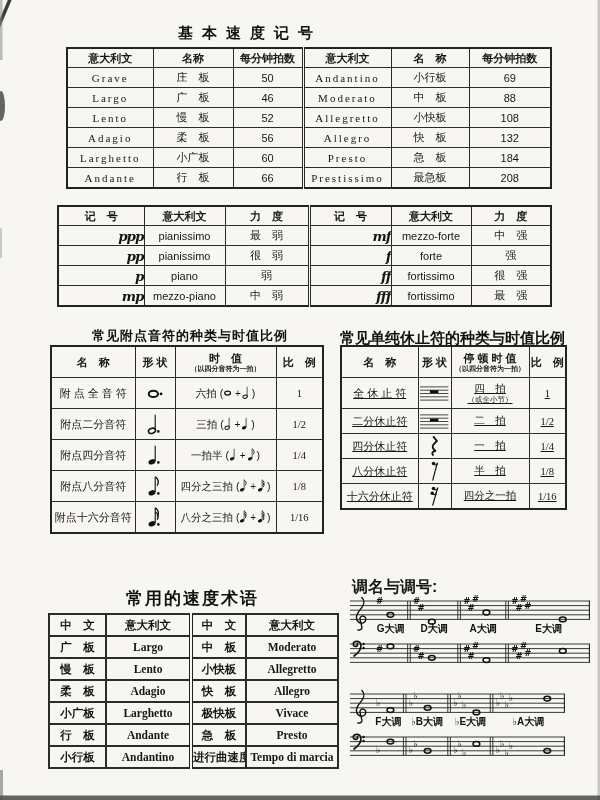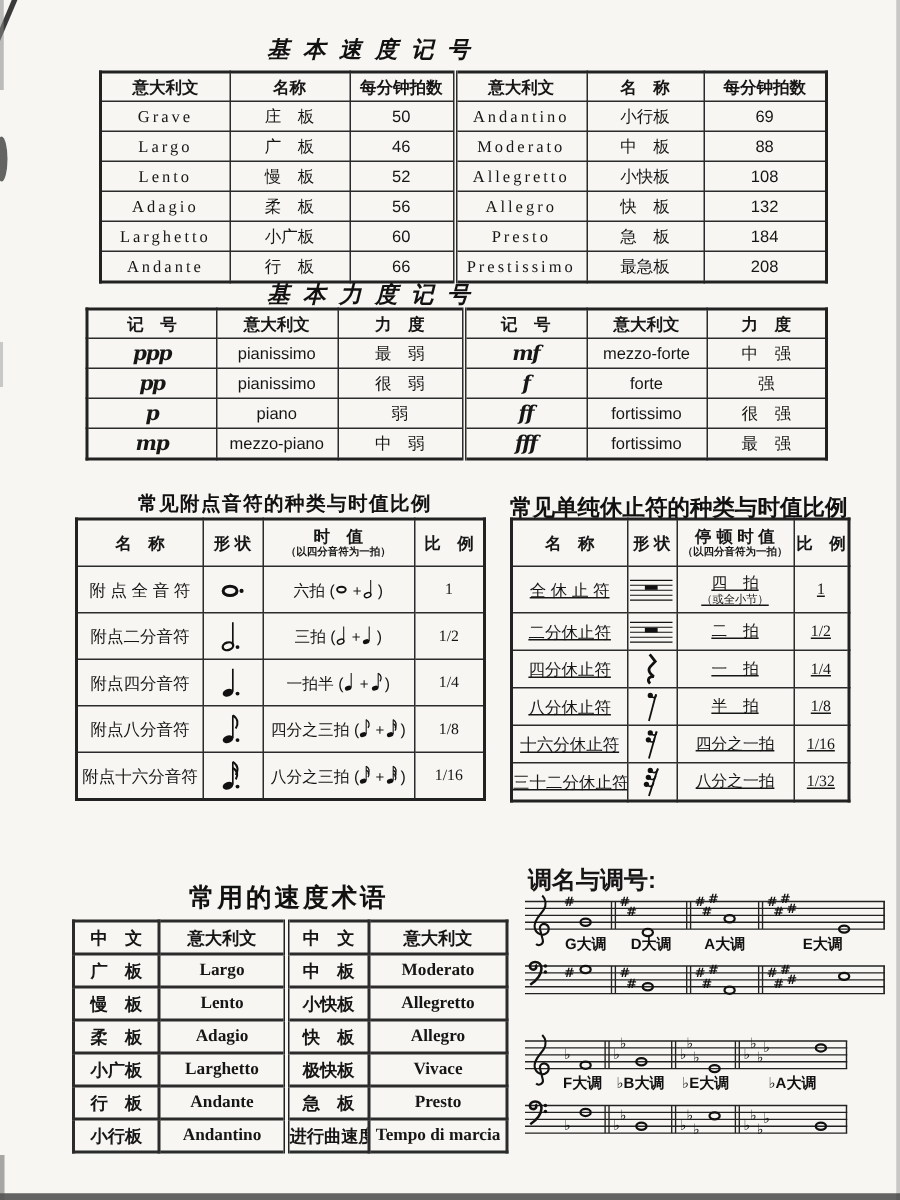--- a/index.html
+++ b/index.html
@@ -1,38 +1,38 @@
 <!DOCTYPE html>
 <html><head>
 <meta charset="utf-8">
 <style>
   html,body{margin:0;padding:0;}
   body{width:600px;height:800px;position:relative;background:#e9e8e4;
        font-family:"Liberation Sans","DejaVu Sans",sans-serif;color:#161616;}
   #page{position:absolute;inset:0;background:#f7f6f2;overflow:hidden;}
   .abs{position:absolute;}
   .sec-title{font-weight:bold;text-align:center;color:#111;}
-  #title1,#title2{left:0;width:500px;font-size:15px;letter-spacing:9px;font-style:italic;}
+  #title1,#title2{left:0;width:500px;font-size:15px;letter-spacing:9px;}
   #title1{top:24px;} #title2{top:187px;}
   #title3{left:55px;width:270px;top:327px;font-size:13px;letter-spacing:1px;}
   #title4{left:335px;width:235px;top:329px;font-size:15px;}
   #title5{left:85px;top:587px;width:215px;font-size:17px;letter-spacing:2px;}
   #keys-label{left:352px;top:577px;font-size:16px;font-weight:bold;}
   table{border-collapse:collapse;table-layout:fixed;position:absolute;}
   th,td{border:1px solid #2b2b2b;text-align:center;vertical-align:middle;
         padding:0;white-space:nowrap;overflow:hidden;}
   th{font-weight:bold;font-size:11px;height:18px;}
   td{font-size:11px;height:19px;}
   .grid{border:2px solid #222;}
   .split6 th:nth-child(4),.split6 td:nth-child(4){border-left:3px double #2b2b2b;}
   #tempo-table{left:66px;top:47px;width:484px;}
   #dyn-table{left:57px;top:205px;width:493px;}
   .it{font-family:"Liberation Serif","DejaVu Serif",serif;letter-spacing:2px;font-size:11px;}
   .sym{font-family:"DejaVu Serif","Liberation Serif",serif;font-style:italic;
-       font-weight:bold;font-size:13.5px;letter-spacing:-1px;}
+       font-weight:bold;font-size:13.5px;letter-spacing:-1px;text-align:right;}
   #dotted-table{left:50px;top:345px;width:272px;}
   #rests-table{left:340px;top:345px;width:225px;}
   #dotted-table th,#rests-table th{height:30px;}
   #dotted-table td{height:30px;}
   #rests-table td{height:24px;text-decoration:underline;}
   #rests-table tr.tall td{height:30px;}
   .h2 .sub{display:block;font-size:7px;font-weight:bold;line-height:1;}
   .h2 .main{display:block;line-height:1.2;}
   .vcell .sub{display:block;font-size:7.5px;line-height:1;}
   .nm{font-size:11px;}
@@ -121,21 +121,20 @@
           <td class="it">Andante</td>
           <td>行　板</td>
           <td>66</td>
           <td class="it">Prestissimo</td>
           <td>最急板</td>
           <td>208</td>
         </tr>
       </tbody>
     </table>
 
-  <div id="title2" class="abs sec-title">基本力度记号</div>
 
   <table id="dyn-table" class="grid split6">
     <colgroup>
         <col style="width:86px">
         <col style="width:81px">
         <col style="width:84px">
     <col style="width:82px">
         <col style="width:80px">
         <col style="width:80px">
       </colgroup>
@@ -373,34 +372,20 @@
         <td class="nm">十六分休止符</td>
         <td class="sh"><span><svg viewBox="0 0 14 26" xmlns="http://www.w3.org/2000/svg">
                 <circle cx="6" cy="5" r="1.9" fill="#111"></circle>
                 <path d="M6,5 C8,7.4 10.6,7 10.5,4" stroke="#111" fill="none" stroke-width="1.2"></path>
                 <circle cx="4.6" cy="10" r="1.9" fill="#111"></circle>
                 <path d="M4.6,10 C6.6,12.4 9.2,12 8.9,9" stroke="#111" fill="none" stroke-width="1.2"></path>
                 <line x1="10.5" y1="4" x2="5" y2="23.5" stroke="#111" stroke-width="1.3"></line>
               </svg></span></td>
         <td class="vl">四分之一拍</td>
         <td class="rt">1/16</td>
-      </tr>
-      <tr>
-        <td class="nm">三十二分休止符</td>
-        <td class="sh"><span><svg viewBox="0 0 14 26" xmlns="http://www.w3.org/2000/svg">
-                <circle cx="6" cy="5" r="1.9" fill="#111"></circle>
-                <path d="M6,5 C8,7.4 10.6,7 11.5,4" stroke="#111" fill="none" stroke-width="1.2"></path>
-                <circle cx="4.6" cy="10" r="1.9" fill="#111"></circle>
-                <path d="M4.6,10 C6.6,12.4 9.2,12 9.9,9" stroke="#111" fill="none" stroke-width="1.2"></path>
-                <circle cx="3.2" cy="15" r="1.9" fill="#111"></circle>
-                <path d="M3.2,15 C5.2,17.4 7.8,17 8.3,14" stroke="#111" fill="none" stroke-width="1.2"></path>
-                <line x1="11.5" y1="3.5" x2="5" y2="23.5" stroke="#111" stroke-width="1.3"></line>
-              </svg></span></td>
-        <td class="vl">八分之一拍</td>
-        <td class="rt">1/32</td>
       </tr>
     </tbody>
   </table>
 
   <div id="title5" class="abs sec-title">常用的速度术语</div>
 
   <table id="terms-table" class="grid">
     <colgroup>
         <col style="width:57px">
         <col style="width:85px">

